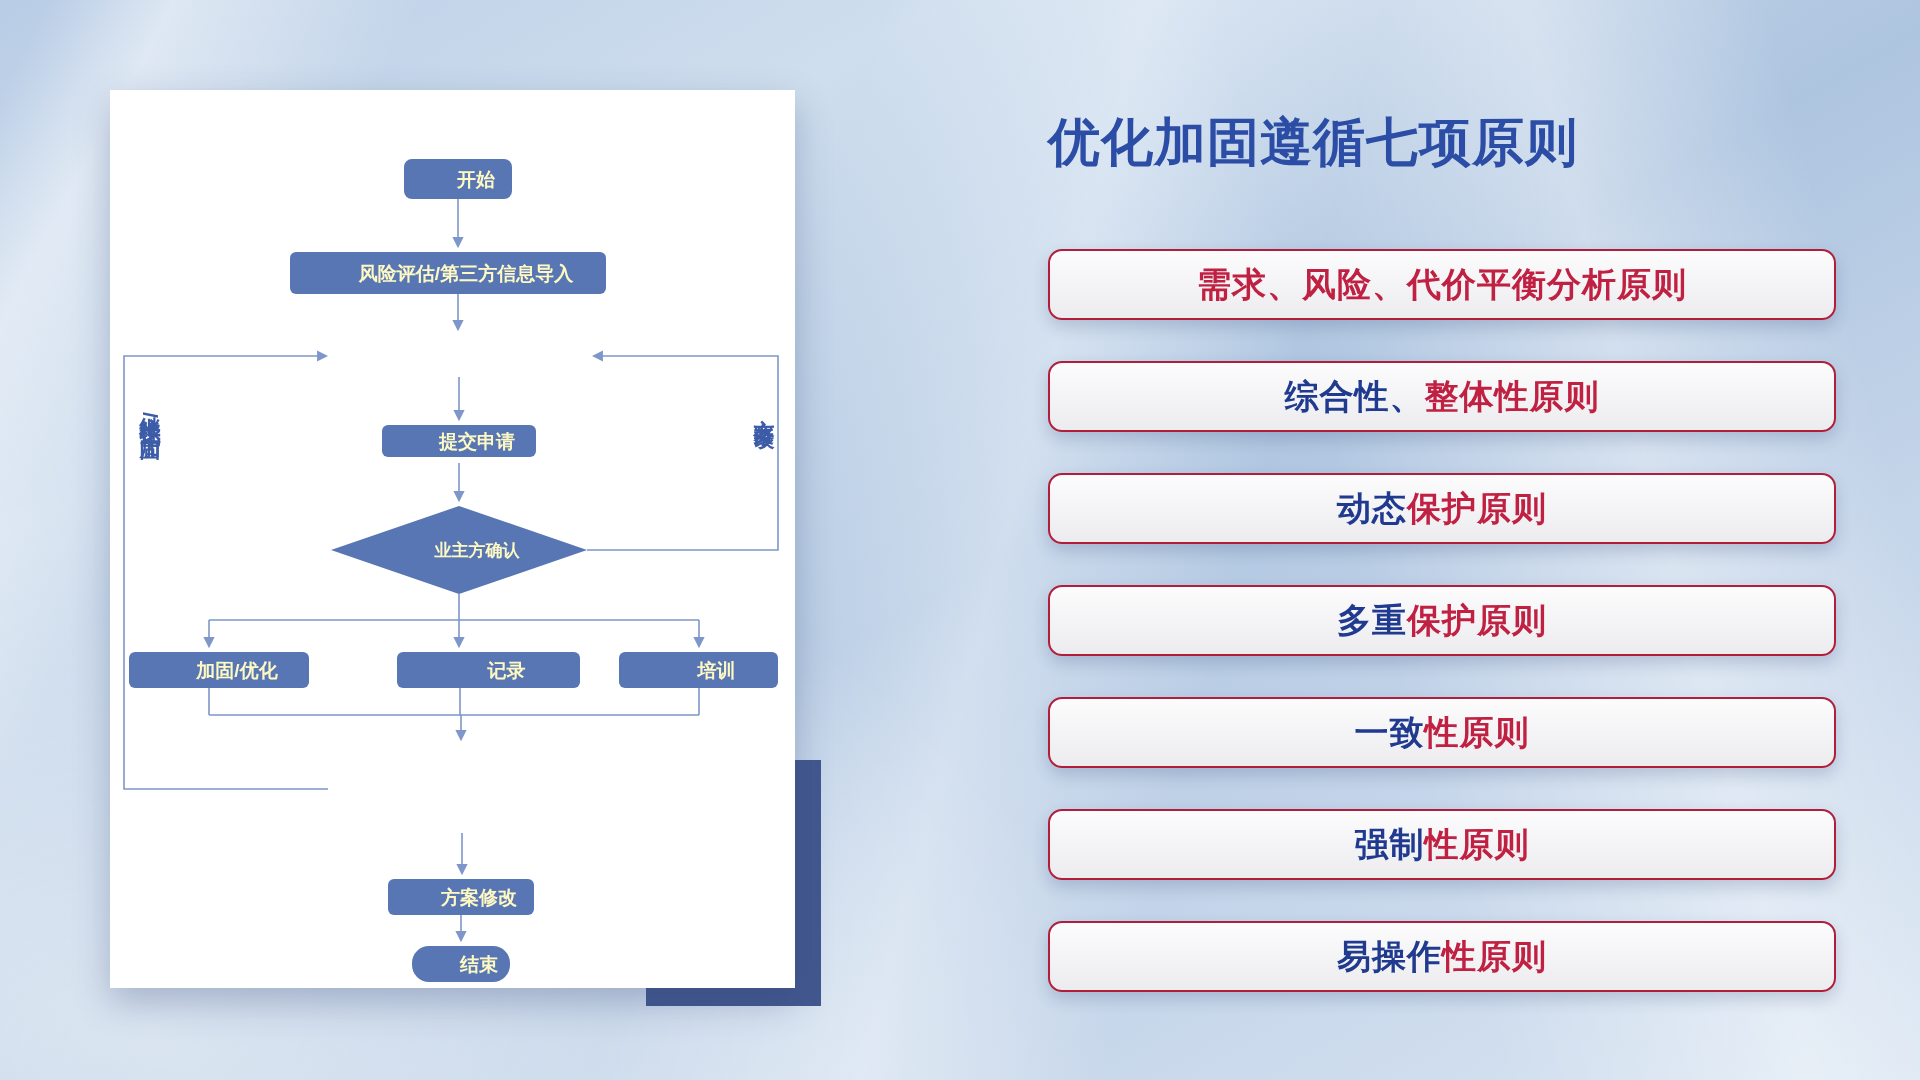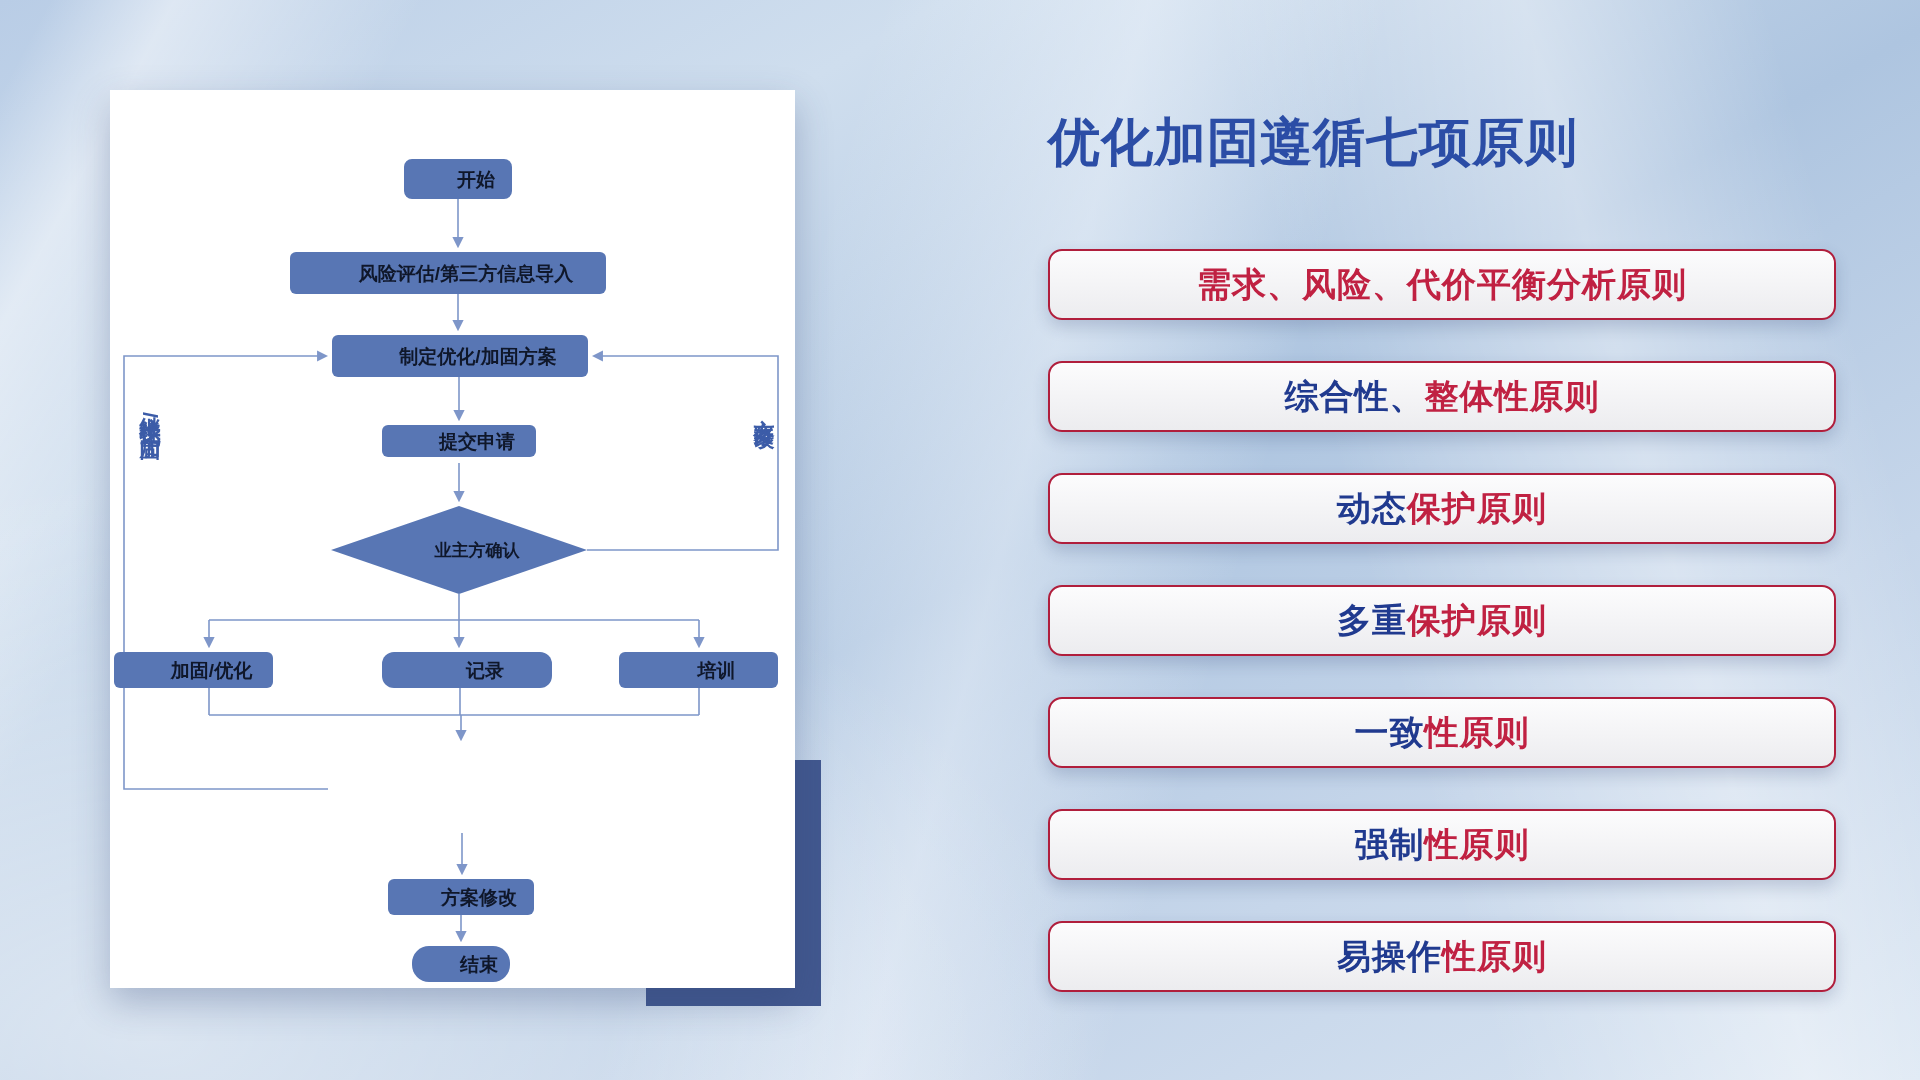--- a/index.html
+++ b/index.html
@@ -33,36 +33,36 @@
   }
   .flow-card{
     position:absolute;left:110px;top:90px;width:685px;height:898px;
     background:#ffffff;
     box-shadow:0 14px 34px rgba(45,65,115,0.30);
   }
   .connectors{position:absolute;left:0;top:0;}
 
   .node{
     position:absolute;display:flex;align-items:center;justify-content:center;
-    background:var(--node-blue);color:#0f172a;font-weight:bold;
+    background:var(--node-blue);color:#fef9c3;font-weight:bold;
     font-size:19px;line-height:1;text-align:center;white-space:nowrap;padding-left:36px;
   }
   .rect{border-radius:6px;}
   .terminal{border-radius:8px;}
   .diamond{
     clip-path:polygon(50% 0,100% 50%,50% 100%,0 50%);
     border-radius:0;font-size:17px;
   }
   .n-start   {left:294px;top:69px; width:108px;height:40px;}
   .n-risk    {left:180px;top:162px;width:316px;height:42px;}
   .n-plan    {left:222px;top:245px;width:256px;height:42px;}
   .n-submit  {left:272px;top:335px;width:154px;height:32px;}
   .n-d1      {left:221px;top:416px;width:256px;height:88px;}
-  .n-harden  {left:4px; top:562px;width:159px;height:36px;}
-  .n-record  {left:272px;top:562px;width:170px;height:36px;border-radius:12px;}
+  .n-harden  {left:19px; top:562px;width:180px;height:36px;}
+  .n-record  {left:287px;top:562px;width:183px;height:36px;}
   .n-training{left:509px;top:562px;width:159px;height:36px;}
   .n-d2      {left:218px;top:655px;width:269px;height:88px;}
   .n-report  {left:278px;top:789px;width:146px;height:36px;}
   .n-end     {left:302px;top:856px;width:98px; height:36px;border-radius:17px;}
 
   .vlabel{
     position:absolute;writing-mode:vertical-rl;
     color:#3c5ca8;font-weight:bold;font-size:21px;letter-spacing:3px;
     white-space:nowrap;
   }
@@ -118,21 +118,20 @@
         <line x1="351" y1="625" x2="351" y2="649" marker-end="url(#ah)"></line>
         <line x1="352" y1="743" x2="352" y2="783" marker-end="url(#ah)"></line>
         <line x1="351" y1="825" x2="351" y2="850" marker-end="url(#ah)"></line>
         <path d="M477,460 L668,460 L668,266 L484,266" marker-end="url(#ah)"></path>
         <path d="M218,699 L14,699 L14,266 L216,266" marker-end="url(#ah)"></path>
       </g>
     </svg>
 
     <div class="node terminal n-start">开始</div>
     <div class="node rect n-risk">风险评估/第三方信息导入</div>
-    <div class="node rect n-plan">制定优化/加固方案</div>
     <div class="node rect n-submit">提交申请</div>
     <div class="node diamond n-d1">业主方确认</div>
     <div class="node rect n-harden">加固/优化</div>
     <div class="node rect n-record">记录</div>
     <div class="node rect n-training">培训</div>
     <div class="node rect n-report">方案修改</div>
     <div class="node terminal n-end">结束</div>
 
     <div class="vlabel vlabel-left">继续优化/加固</div>
     <div class="vlabel vlabel-right">方案修改</div>

